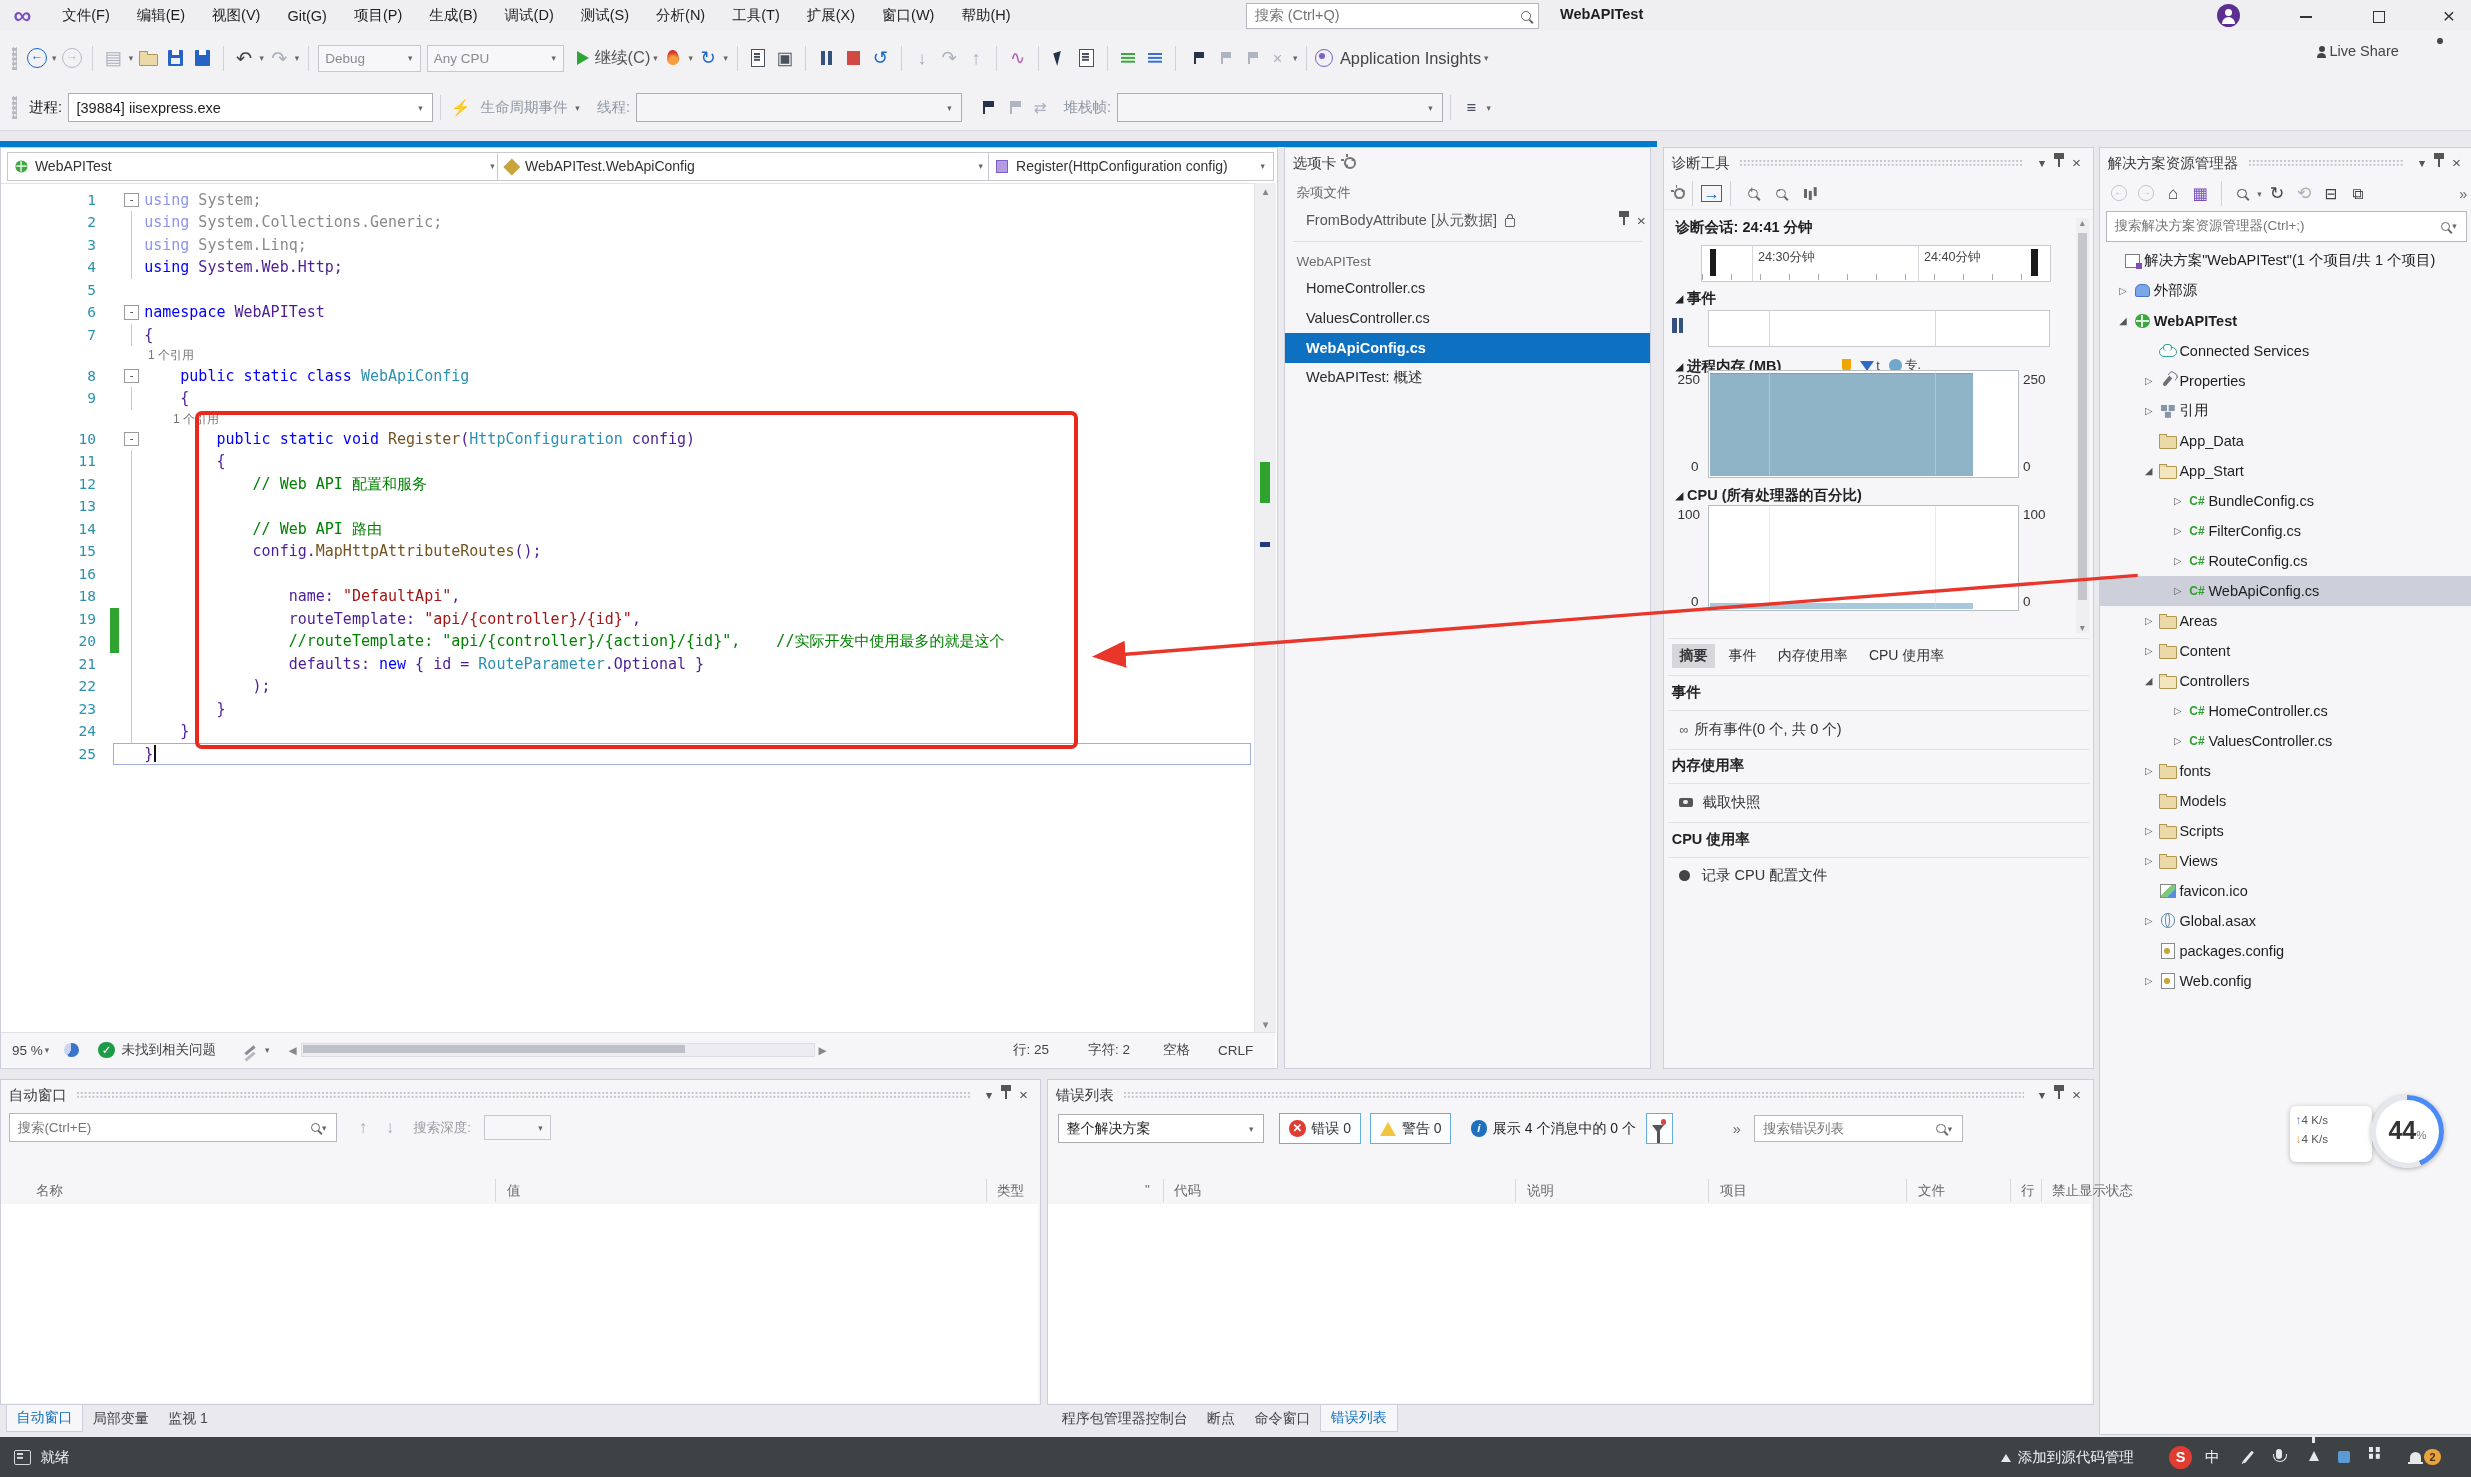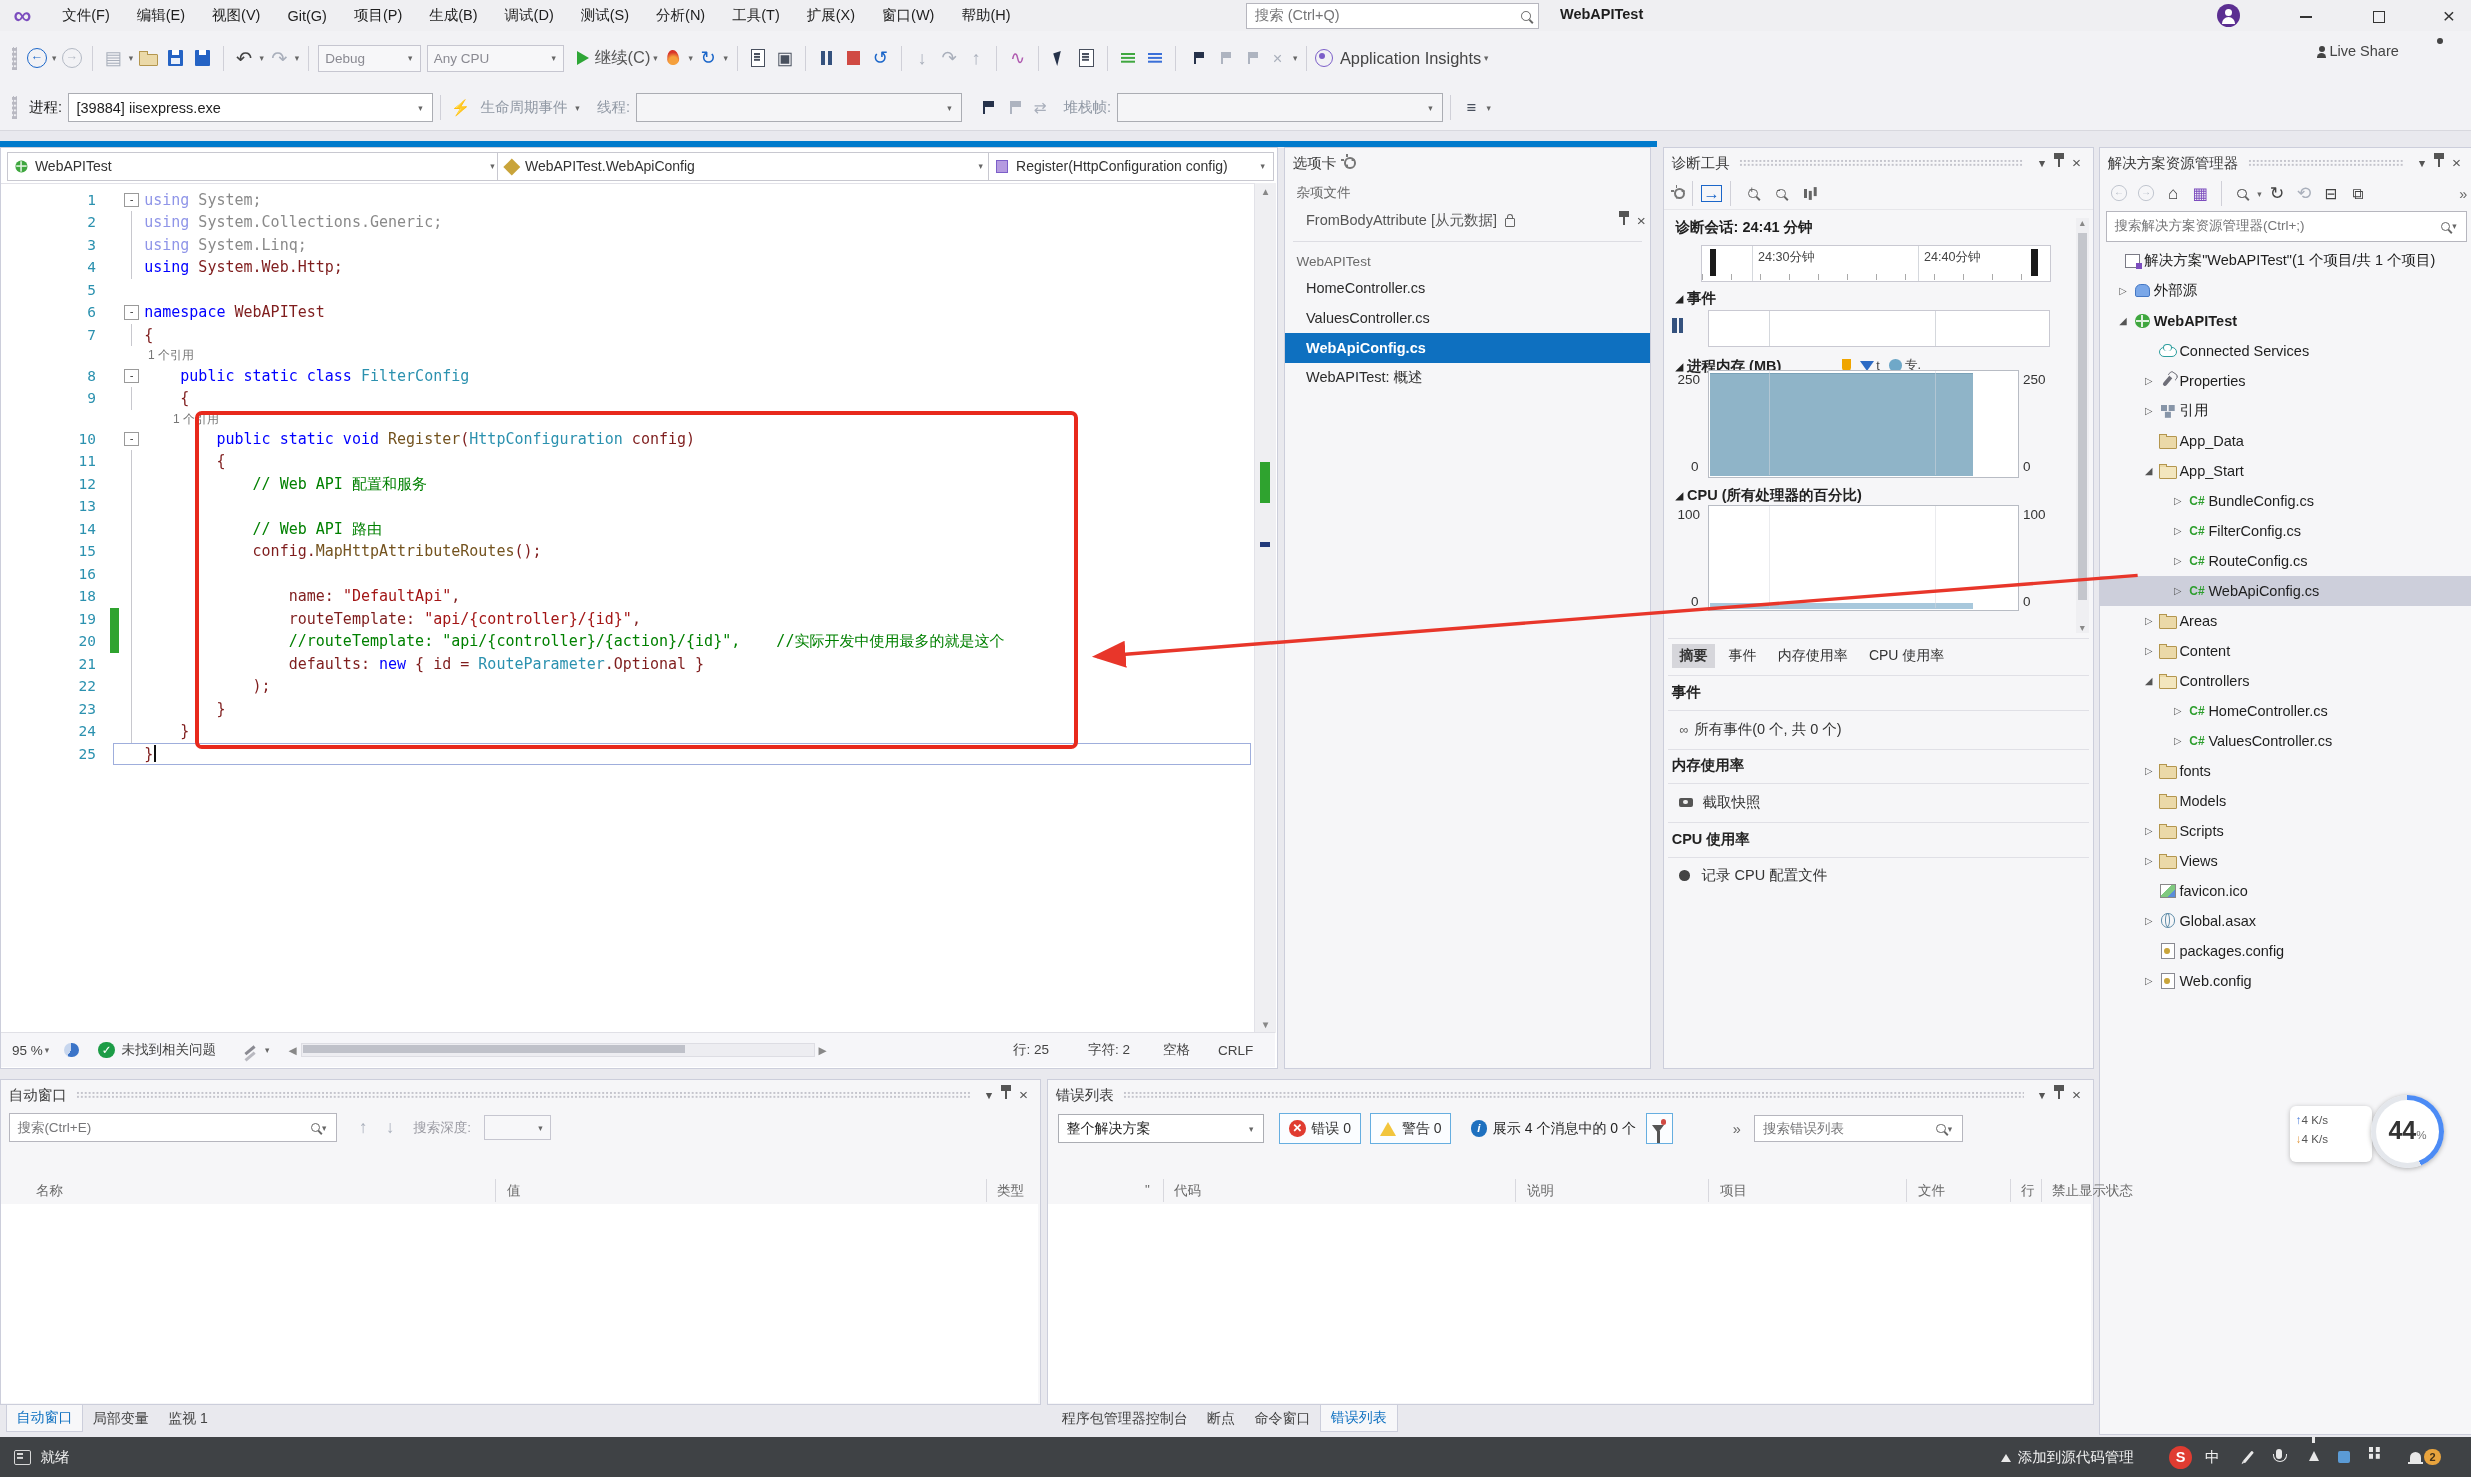--- a/index.html
+++ b/index.html
@@ -84,21 +84,21 @@
   .bc-box{height:27px;border:1px solid #C8C8D0;background:#FFF;display:flex;align-items:center;padding:0 5.8px;font-size:14px;color:#333;position:absolute;top:3.9px;}
   .bc-box .car{margin-left:auto;}
   .code-row{display:flex;height:22.5px;line-height:22.5px;position:relative;}
   .ln{width:95px;padding-right:13.5px;text-align:right;color:#2B91AF;font-family:"DejaVu Sans Mono",monospace;font-size:14.5px;flex:none;}
   .chg{width:9.7px;flex:none;}
   .chg.on{background:#2FA32F;}
   .foldc{width:25px;flex:none;display:flex;align-items:center;justify-content:center;position:relative;}
   .fbox{width:12.6px;height:12.6px;border:1px solid #9A9A9A;background:#FFF;color:#333;font-size:10.6px;line-height:10.6px;text-align:center;font-family:"DejaVu Sans Mono",monospace;}
   .fguide{position:absolute;left:11.6px;top:0;bottom:0;width:1px;background:#C8C8CE;}
   .ct{font-family:"DejaVu Sans Mono",monospace;font-size:15px;white-space:pre;}
-  .kw{color:#0000FF;} .kwf{color:#8F95E8;} .plf{color:#8A8A8A;} .pl{color:#7f1d1d;}
+  .kw{color:#0000FF;} .kwf{color:#8F95E8;} .plf{color:#8A8A8A;} .pl{color:#4c1d95;}
   .ty{color:#2B91AF;} .mt{color:#74531F;} .st{color:#A31515;} .cm{color:#008000;}
   .lens-row{height:18.3px;line-height:18.3px;}
   .lens-text{font-size:12px;color:#767676;}
   .cur::after{content:"";position:absolute;left:112px;right:2.9px;top:0;bottom:0;border:1px solid #9FAEDC;pointer-events:none;}
   .caret{display:inline-block;width:1.9px;height:16.4px;background:#111;vertical-align:-2.9px;margin-left:1px;}
   .esb{font-size:13.5px;color:#444;}
 
   
   .grp-label{color:#6A6A6A;font-size:13.5px;padding:5.8px 11.6px 3.9px;}
   .tp-row{height:30px;display:flex;align-items:center;padding-left:21px;font-size:14.5px;color:#2B2B2B;}
@@ -423,21 +423,21 @@
         </div>
         <div class="code-row lens-row">
           <span class="lens-text" style="margin-left: 147px;">1 个引用</span>
         </div>
         <div class="code-row">
           <span class="ln">8</span>
           <span class="chg"></span>
           <span class="foldc">
             <span class="fbox">-</span>
           </span>
-          <span class="ct"><span class="pl">    </span><span class="kw">public static class </span><span class="ty">FilterConfig</span></span>
+          <span class="ct"><span class="pl">    </span><span class="kw">public static class </span><span class="ty">WebApiConfig</span></span>
         </div>
         <div class="code-row">
           <span class="ln">9</span>
           <span class="chg"></span>
           <span class="foldc">
             <span class="fguide"></span>
           </span>
           <span class="ct"><span class="pl">    {</span></span>
         </div>
         <div class="code-row lens-row">

